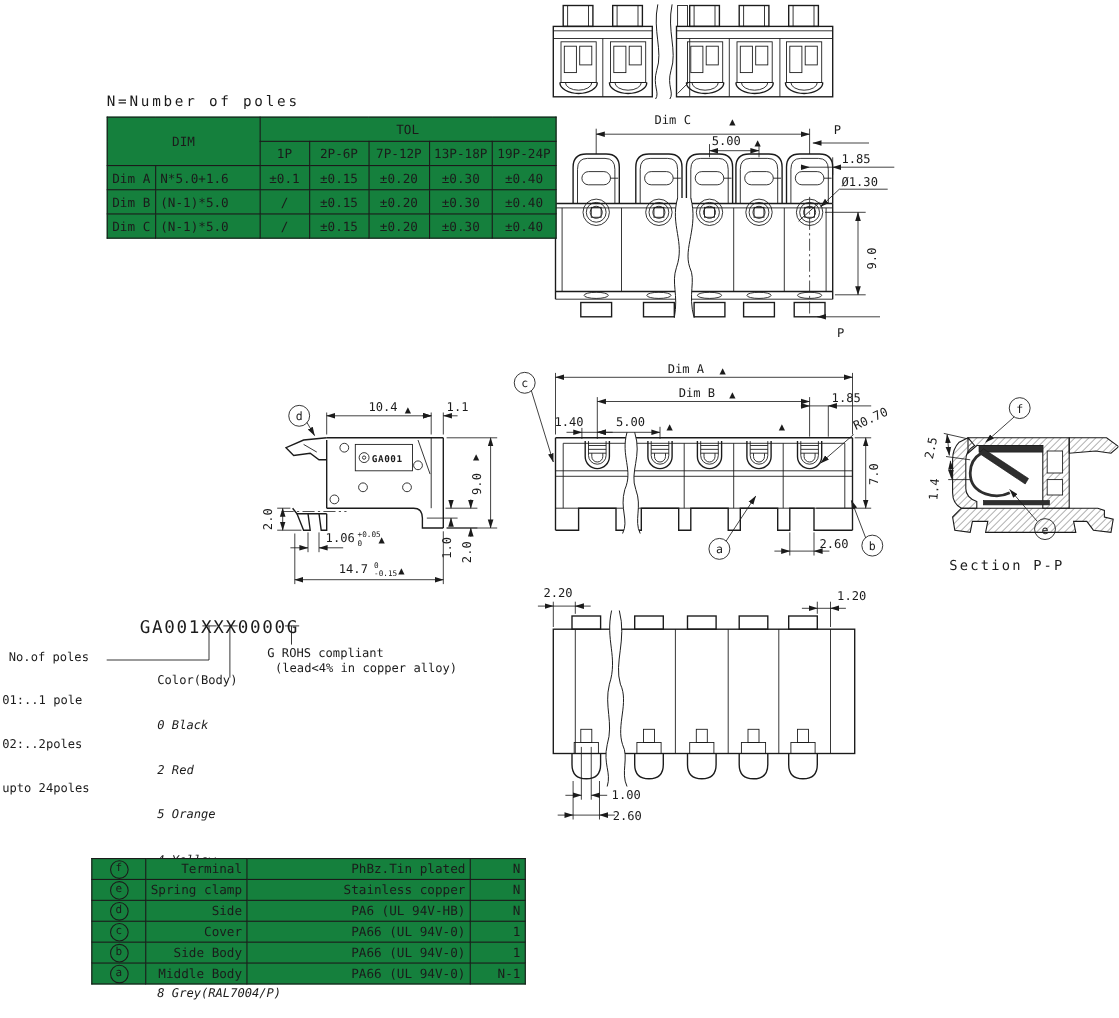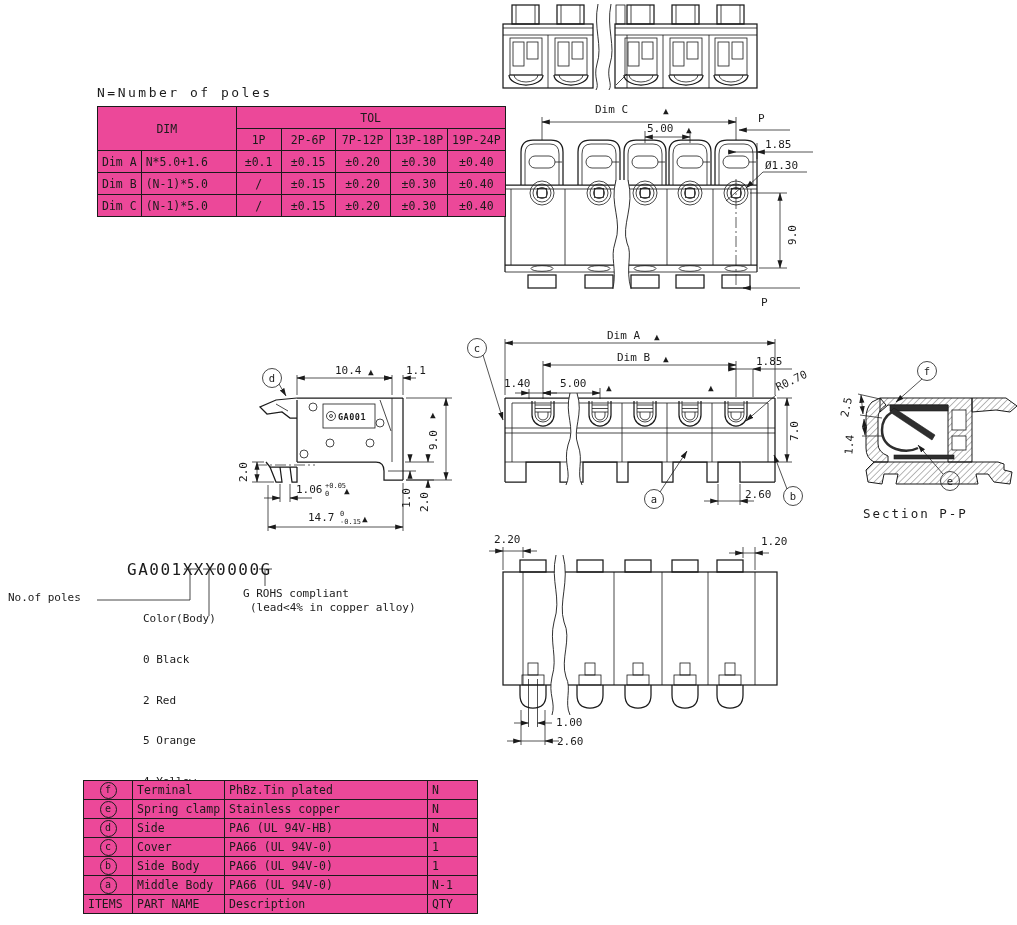--- a/index.html
+++ b/index.html
@@ -16,30 +16,30 @@
   .tl{fill:none;stroke:#1b1b1b;stroke-width:0.8;}
   .dl{fill:none;stroke:#1b1b1b;stroke-width:0.75;}
   .ctr{fill:none;stroke:#1b1b1b;stroke-width:0.7;stroke-dasharray:11 3 2 3;}
   .brk{fill:none;stroke:#1b1b1b;stroke-width:0.9;}
   .wh{fill:#ffffff;stroke:none;}
   .hat{fill:url(#hch);stroke:#1b1b1b;stroke-width:1;}
   .dark{fill:#2e2e2e;stroke:#1b1b1b;stroke-width:0.6;}
   .lbl{position:absolute;font-size:11px;line-height:13px;white-space:pre;z-index:2;}
   .title{position:absolute;left:97px;top:85px;font-size:13px;letter-spacing:2.5px;z-index:2;}
   .code{position:absolute;left:127px;top:544px;font-size:16px;letter-spacing:1.5px;z-index:2;margin-top:16px;}
-  table{border-collapse:collapse;position:absolute;z-index:2;background:#ec4899;}
+  table{border-collapse:collapse;position:absolute;z-index:2;background:#15803d;}
   td{border:1px solid #1b1b1b;font-size:11.5px;padding:0 4px;white-space:nowrap;}
   #toltable{left:97px;top:106px;}
   #toltable td{height:21px;text-align:center;}
   #toltable td.l{text-align:left;}
   #partstable{left:83px;top:780px;}
-  #partstable td{height:18px;}
+  #partstable td{height:18px;text-align:right;}
   .balspan{display:inline-block;width:15px;height:15px;line-height:14px;border:1px solid #1b1b1b;
            border-radius:50%;text-align:center;font-size:10px;}
-  .clist div{line-height:14.5px;}
+  .clist div{line-height:14.5px;font-style:italic;}
   .plist div{line-height:13.9px;}
 </style>
 </head>
 <body>
 
 <div id="canvas">
 
 <svg id="dwg" width="1017" height="925" viewBox="0 0 1017 925">
   <defs>
     <marker id="ar" viewBox="0 0 10 8" markerWidth="11" markerHeight="9" refX="9.5" refY="4" orient="auto-start-reverse">
@@ -488,20 +488,25 @@
     <td>±0.15</td>
     <td>±0.20</td>
     <td>±0.30</td>
     <td>±0.40</td>
   </tr>
 </tbody>
     </table>
 
 <div class="code">GA001XXX0000G</div>
 <div class="lbl" style="left:8px;top:591px">No.of poles</div>
+<div class="lbl plist" style="left:2px;top:604px">
+  <div>01:..1 pole</div>
+  <div>02:..2poles</div>
+  <div>upto 24poles</div>
+</div>
 <div class="lbl" style="left:143px;top:612px">Color(Body)</div>
 <div class="lbl clist" style="left:143px;top:627px">
   <div>0 Black</div>
   <div>2 Red</div>
   <div>5 Orange</div>
   <div>4 Yellow</div>
   <div>5 Green(RAL6018/T)</div>
   <div>6 Blue</div>
   <div>8 Grey(RAL7004/P)</div>
   
@@ -547,22 +552,16 @@
     <td>Side Body</td>
     <td>PA66 (UL 94V-0)</td>
     <td>1</td>
   </tr>
   <tr>
     <td style="text-align:center"><span class="balspan">a</span></td>
     <td>Middle Body</td>
     <td>PA66 (UL 94V-0)</td>
     <td>N-1</td>
   </tr>
-  <tr>
-    <td>ITEMS</td>
-    <td>PART NAME</td>
-    <td>Description</td>
-    <td>QTY</td>
-  </tr>
 </tbody>
     </table>
 
 </div>
 
 </body></html>

